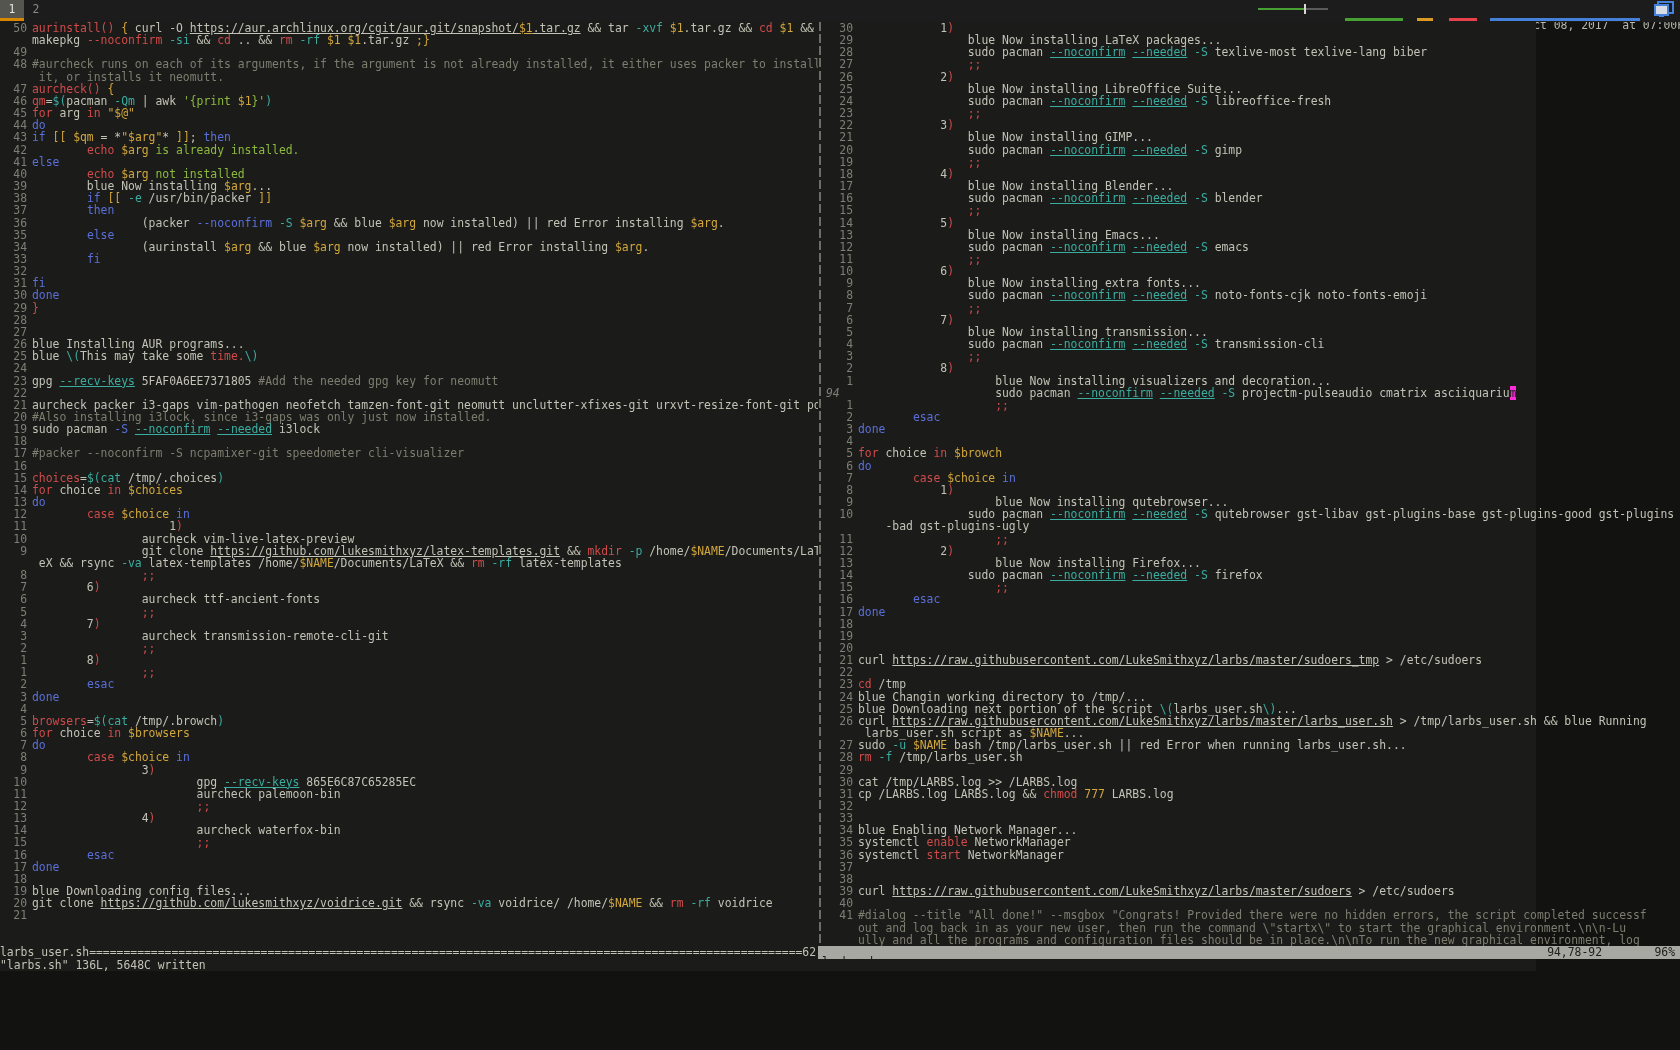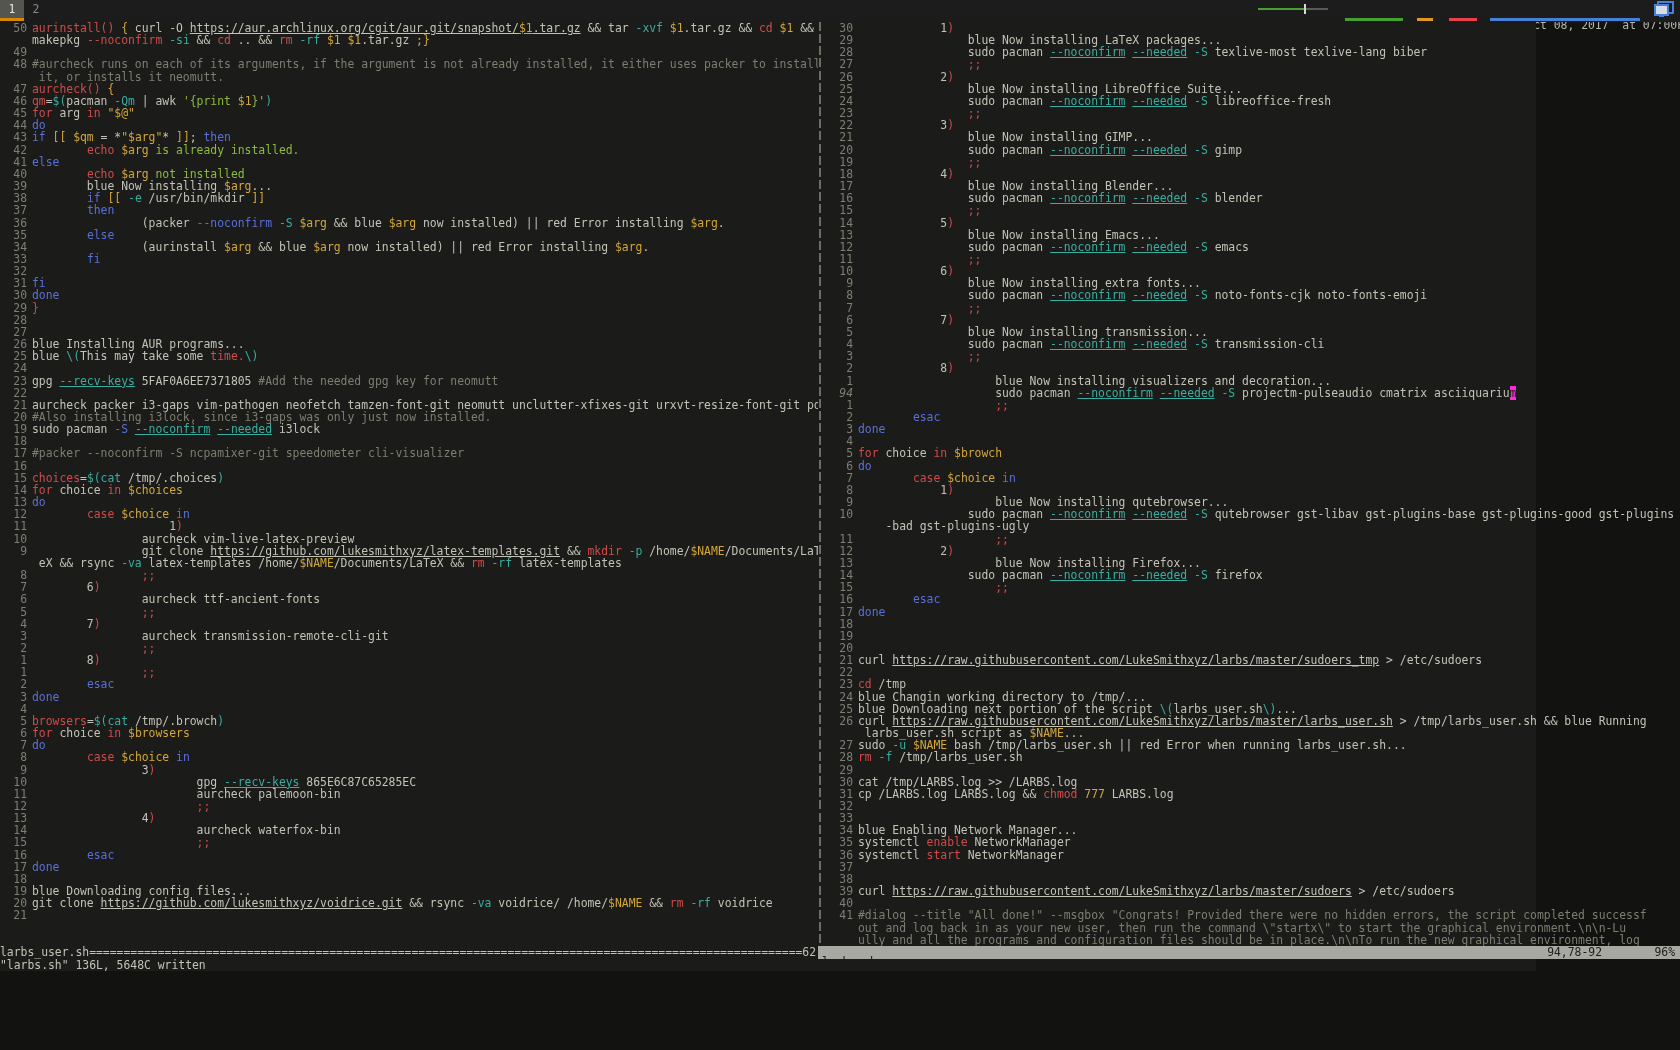--- a/index.html
+++ b/index.html
@@ -21,21 +21,21 @@
 
   
   #term{position:absolute;left:0;top:22px;width:1536px;height:949px;background:#1b1b19;}
   .pane{position:absolute;top:0;overflow:hidden;}
   #pane-left{left:0;width:818px;height:924px;}
   #pane-right{left:826px;width:854px;height:924px;}
   #divider{position:absolute;left:819px;top:0;width:2px;height:924px;
     background:repeating-linear-gradient(180deg,#6d6d66 0 9px,transparent 9px 12.163px);}
   .vrow{height:12.163px;display:flex;white-space:pre;}
   .gut{flex:0 0 27px;width:27px;text-align:right;color:#80807600;color:#7f7f75;margin-right:5px;}
-  .gut.abs{text-align:right;font-style:italic;}
+  .gut.abs{text-align:left;font-style:italic;}
   .code{white-space:pre;}
 
   .c-w{color:#c2c2b6}
   .c-r{color:#cf4b4b}
   .c-b{color:#5a6fd8}
   .c-y{color:#d2a73c}
   .c-g{color:#8cba3f}
   .c-t{color:#3aada0}
   .c-gy{color:#7d7d70}
   .c-u{color:#c2c2b6;text-decoration:underline}
@@ -101,21 +101,21 @@
       <div class="vrow"><span class="gut"></span><span class="code"><span class="c-gy"> it, or installs it neomutt.</span></span></div>
       <div class="vrow"><span class="gut">47</span><span class="code"><span class="c-r">aurcheck()</span><span class="c-y"> {</span></span></div>
       <div class="vrow"><span class="gut">46</span><span class="code"><span class="c-r">qm</span><span class="c-w">=</span><span class="c-t">$(</span><span class="c-w">pacman </span><span class="c-t">-Qm</span><span class="c-w"> | awk </span><span class="c-g">'{print </span><span class="c-y">$1</span><span class="c-g">}'</span><span class="c-t">)</span></span></div>
       <div class="vrow"><span class="gut">45</span><span class="code"><span class="c-r">for</span><span class="c-w"> arg </span><span class="c-r">in</span><span class="c-w"> </span><span class="c-y">"$@"</span></span></div>
       <div class="vrow"><span class="gut">44</span><span class="code"><span class="c-b">do</span></span></div>
       <div class="vrow"><span class="gut">43</span><span class="code"><span class="c-b">if</span><span class="c-y"> [[</span><span class="c-w"> </span><span class="c-y">$qm</span><span class="c-w"> = *</span><span class="c-y">"$arg"</span><span class="c-w">* </span><span class="c-y">]]</span><span class="c-w">; </span><span class="c-b">then</span></span></div>
       <div class="vrow"><span class="gut">42</span><span class="code"><span class="c-w">        </span><span class="c-r">echo</span><span class="c-w"> </span><span class="c-y">$arg</span><span class="c-g"> is already installed.</span></span></div>
       <div class="vrow"><span class="gut">41</span><span class="code"><span class="c-b">else</span></span></div>
       <div class="vrow"><span class="gut">40</span><span class="code"><span class="c-w">        </span><span class="c-r">echo</span><span class="c-w"> </span><span class="c-y">$arg</span><span class="c-g"> not installed</span></span></div>
       <div class="vrow"><span class="gut">39</span><span class="code"><span class="c-w">        blue Now installing </span><span class="c-y">$arg</span><span class="c-w">...</span></span></div>
-      <div class="vrow"><span class="gut">38</span><span class="code"><span class="c-w">        </span><span class="c-b">if</span><span class="c-y"> [[</span><span class="c-w"> </span><span class="c-t">-e</span><span class="c-w"> /usr/bin/mkdir </span><span class="c-y">]]</span></span></div>
+      <div class="vrow"><span class="gut">38</span><span class="code"><span class="c-w">        </span><span class="c-b">if</span><span class="c-y"> [[</span><span class="c-w"> </span><span class="c-t">-e</span><span class="c-w"> /usr/bin/packer </span><span class="c-y">]]</span></span></div>
       <div class="vrow"><span class="gut">37</span><span class="code"><span class="c-w">        </span><span class="c-b">then</span></span></div>
       <div class="vrow"><span class="gut">36</span><span class="code"><span class="c-w">                (packer </span><span class="c-b">--noconfirm</span><span class="c-w"> </span><span class="c-t">-S</span><span class="c-w"> </span><span class="c-y">$arg</span><span class="c-w"> &amp;&amp; blue </span><span class="c-y">$arg</span><span class="c-w"> now installed) || red Error installing </span><span class="c-y">$arg</span><span class="c-w">.</span></span></div>
       <div class="vrow"><span class="gut">35</span><span class="code"><span class="c-w">        </span><span class="c-b">else</span></span></div>
       <div class="vrow"><span class="gut">34</span><span class="code"><span class="c-w">                (aurinstall </span><span class="c-y">$arg</span><span class="c-w"> &amp;&amp; blue </span><span class="c-y">$arg</span><span class="c-w"> now installed) || red Error installing </span><span class="c-y">$arg</span><span class="c-w">.</span></span></div>
       <div class="vrow"><span class="gut">33</span><span class="code"><span class="c-w">        </span><span class="c-b">fi</span></span></div>
       <div class="vrow"><span class="gut">32</span><span class="code"></span></div>
       <div class="vrow"><span class="gut">31</span><span class="code"><span class="c-b">fi</span></span></div>
       <div class="vrow"><span class="gut">30</span><span class="code"><span class="c-b">done</span></span></div>
       <div class="vrow"><span class="gut">29</span><span class="code"><span class="c-r">}</span></span></div>
       <div class="vrow"><span class="gut">28</span><span class="code"></span></div>

